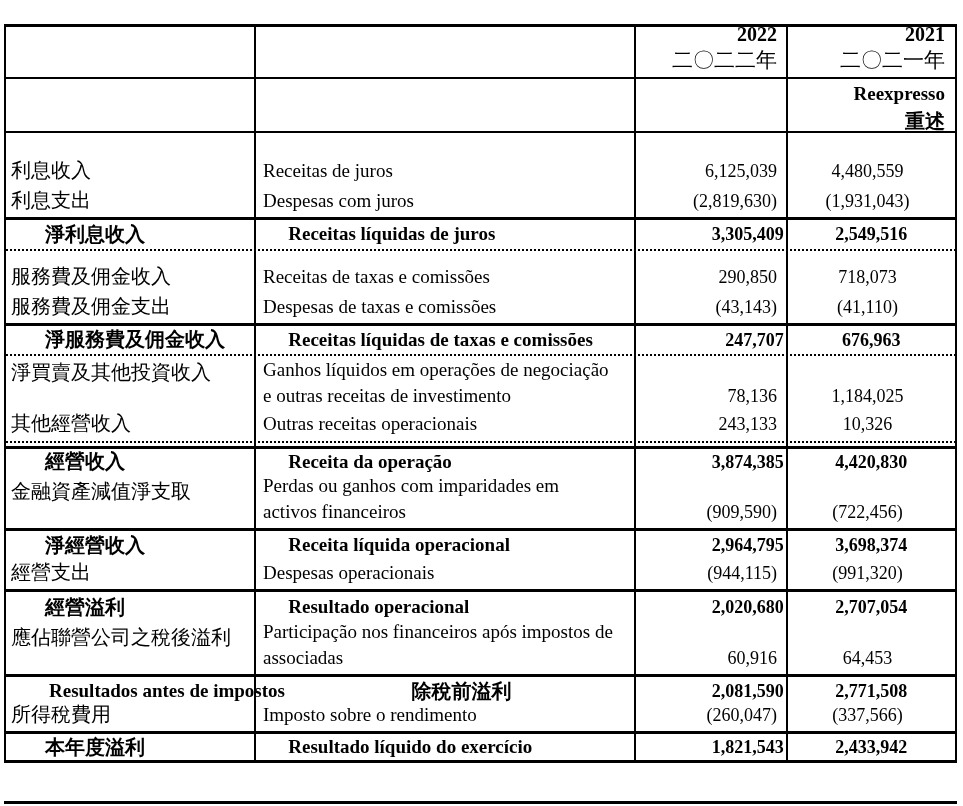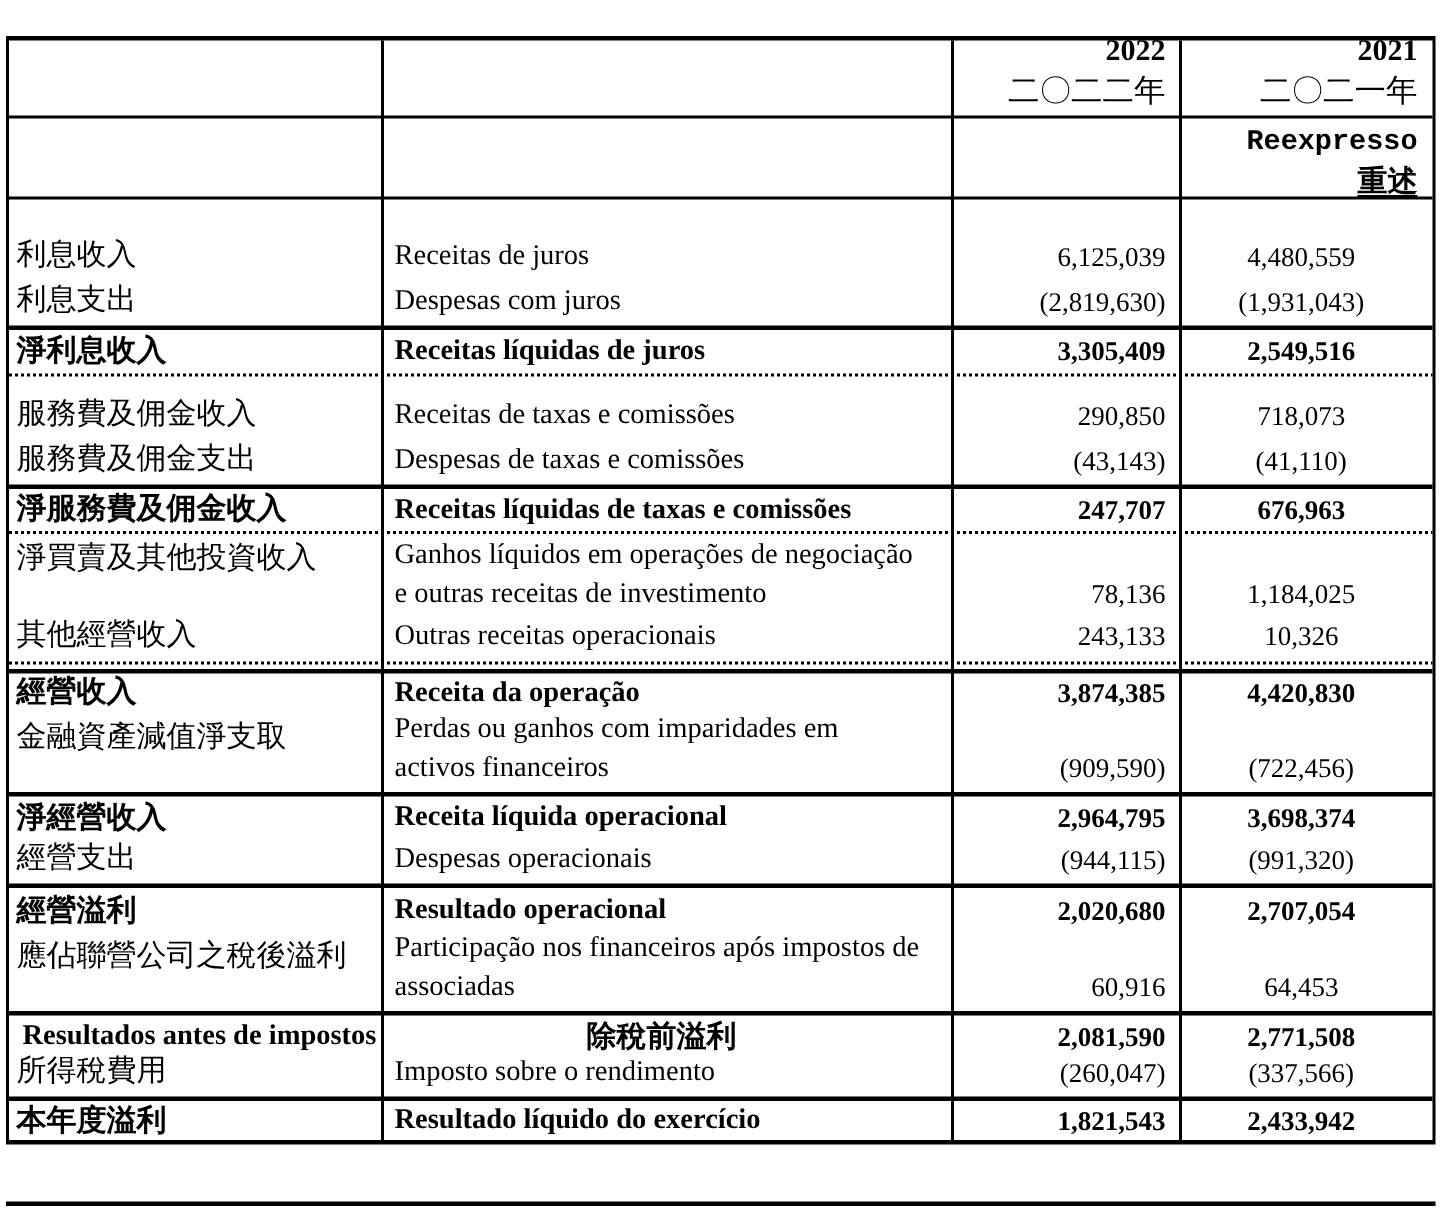--- a/index.html
+++ b/index.html
@@ -12,34 +12,34 @@
   .row{display:flex;align-items:flex-end;position:relative;z-index:1;}
   .c{box-sizing:border-box;overflow:hidden;}
   .c1{width:248px;padding:0 6px 3px 5px;}
   .c2{width:380px;padding:0 6px 3px 9px;}
   .c3{width:152px;padding:0 9px 3px 4px;text-align:right;}
   .c4{width:168px;padding:0 9px 3px 4px;text-align:center;}
   .cn{font-size:20px;line-height:27px;}
   .pt{font-size:19px;line-height:26px;}
   .num{font-size:18px;line-height:26px;}
   .total .c1,.total .c2,.total .c3,.total .c4{font-weight:bold;}
-  .total{align-items:center;}
+  .total{align-items:center;padding-left:34px;}
   .total .c1,.total .c2{padding-bottom:0;}
   .total .c3,.total .c4{padding-bottom:0;}
   .line{display:block;}
   .rule{height:2px;background:#000;position:relative;z-index:1;}
   .rule.thick{height:3px;}
   .rule.dotted{background:none;height:3px;
     background-image:repeating-linear-gradient(to right,#000 0 2px,transparent 2px 4px);
     background-size:auto 2px;background-repeat:repeat-x;background-position:left center;}
   .rule.gap{background:none;height:3px;}
   .hdr{display:flex;flex-direction:column;align-items:flex-end;justify-content:flex-start;padding-top:2px;}
   .hdr .yr{font-weight:bold;font-size:20px;line-height:24px;}
   .hdr .yrcn{font-size:21px;line-height:28px;}
-  .hdr .re{font-weight:bold;font-size:19px;line-height:26px;font-family:Liberation Mono, monospace;}
+  .hdr .re{font-weight:bold;font-size:19px;line-height:26px;}
   .hdr .recn{font-weight:bold;font-size:20px;line-height:28px;text-decoration:underline;text-underline-offset:3px;}
   .bottom-rule{position:absolute;left:4px;top:801px;width:953px;height:3px;background:#000;}
 </style>
 </head>
 <body>
 
 <div class="sheet">
   <div class="vline v1"></div>
   <div class="vline v2"></div>
   <div class="vline v3"></div>

